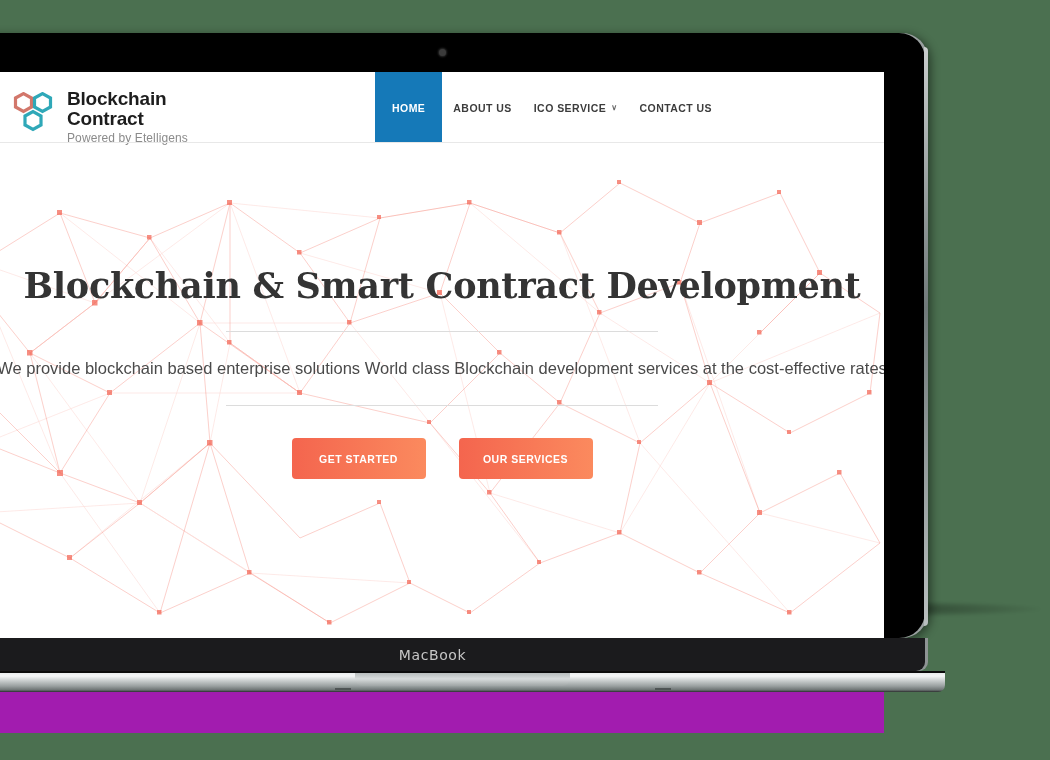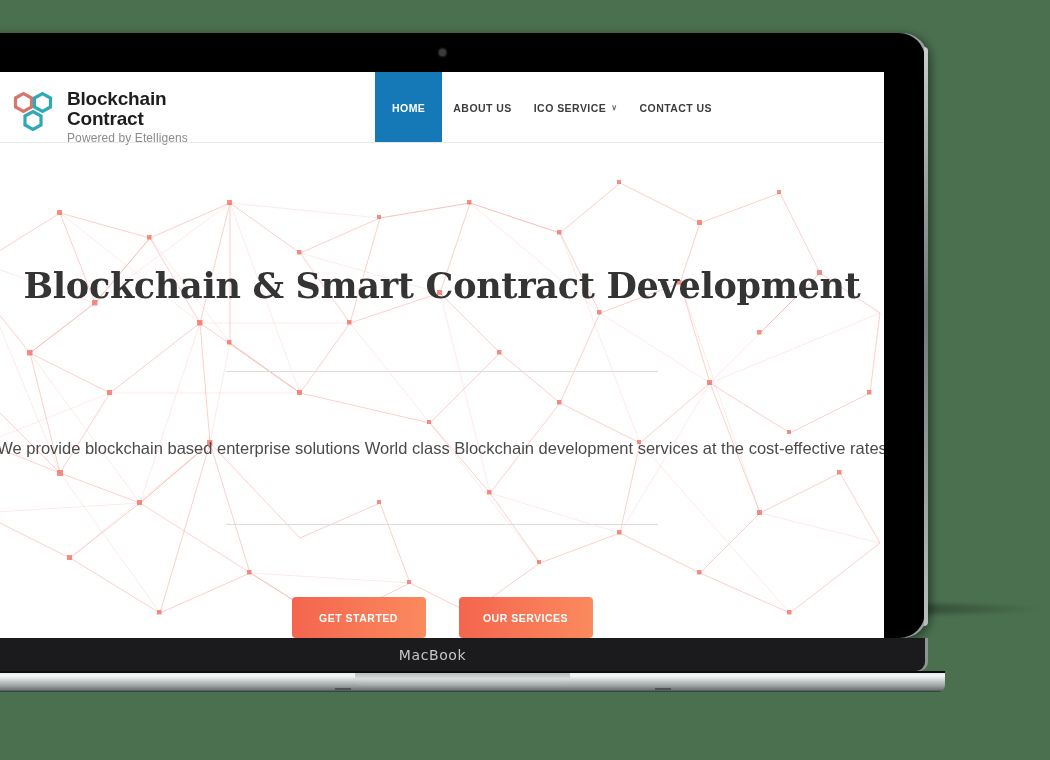--- a/index.html
+++ b/index.html
@@ -32,22 +32,22 @@
     position:absolute; left:499px; top:16px;
     width:7px; height:7px; border-radius:50%;
     background:#3b3b3b;
     box-shadow:0 0 2px 1px rgba(120,120,120,.35);
   }
 
   
   #screen-viewport{
     position:absolute;
     left:60px; top:39px;
-    width:884px; height:566px;
-    background:#404040;
+    width:884px; height:661px;
+    background:#a21caf;
     overflow:hidden;
   }
 
   #bottom-bezel{
     position:absolute; left:-60px; top:638px;
     width:985px; height:33px;
     background:#1b1b1d;
     border-radius:0 0 9px 9px;
     box-shadow:3px 0 0 0 #8e9494;
   }
@@ -111,21 +111,20 @@
   #hero-section{
     position:absolute; left:0; top:71px; width:884px; height:495px;
     background:#fff; overflow:hidden;
   }
   #network-backdrop{ position:absolute; inset:0; }
 
   #hero-content{
     position:absolute; left:0; top:0; width:884px; height:495px;
     display:flex; flex-direction:column; align-items:center;
     padding-top:122px;
-    justify-content:space-between;
   }
   #hero-title{
     font-family:"DejaVu Serif", serif;
     font-weight:bold;
     font-size:35px;
     color:#343434;
     letter-spacing:-.3px;
     white-space:nowrap;
   }
   .hero-divider{ width:432px; height:1px; background:#dcdcdc; }

